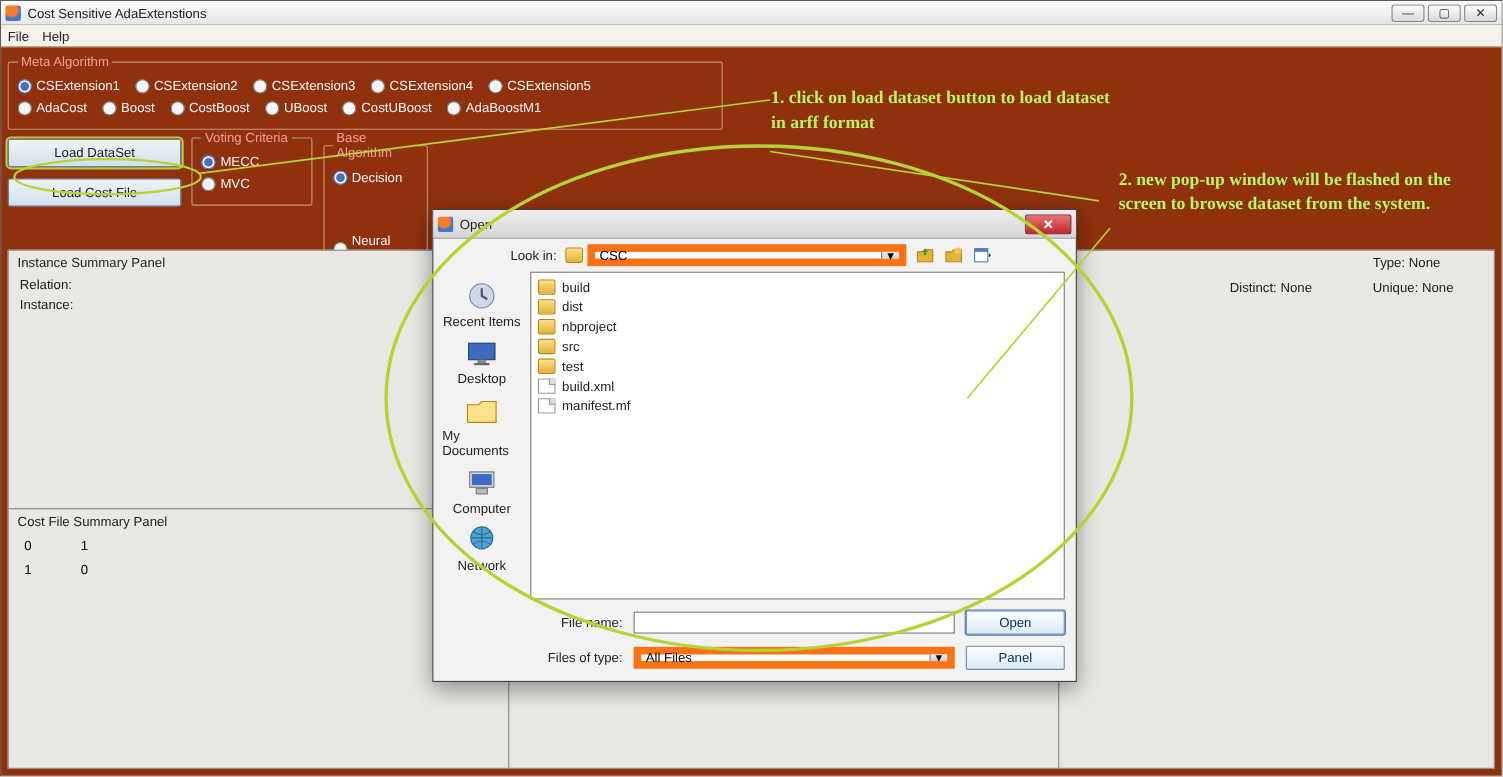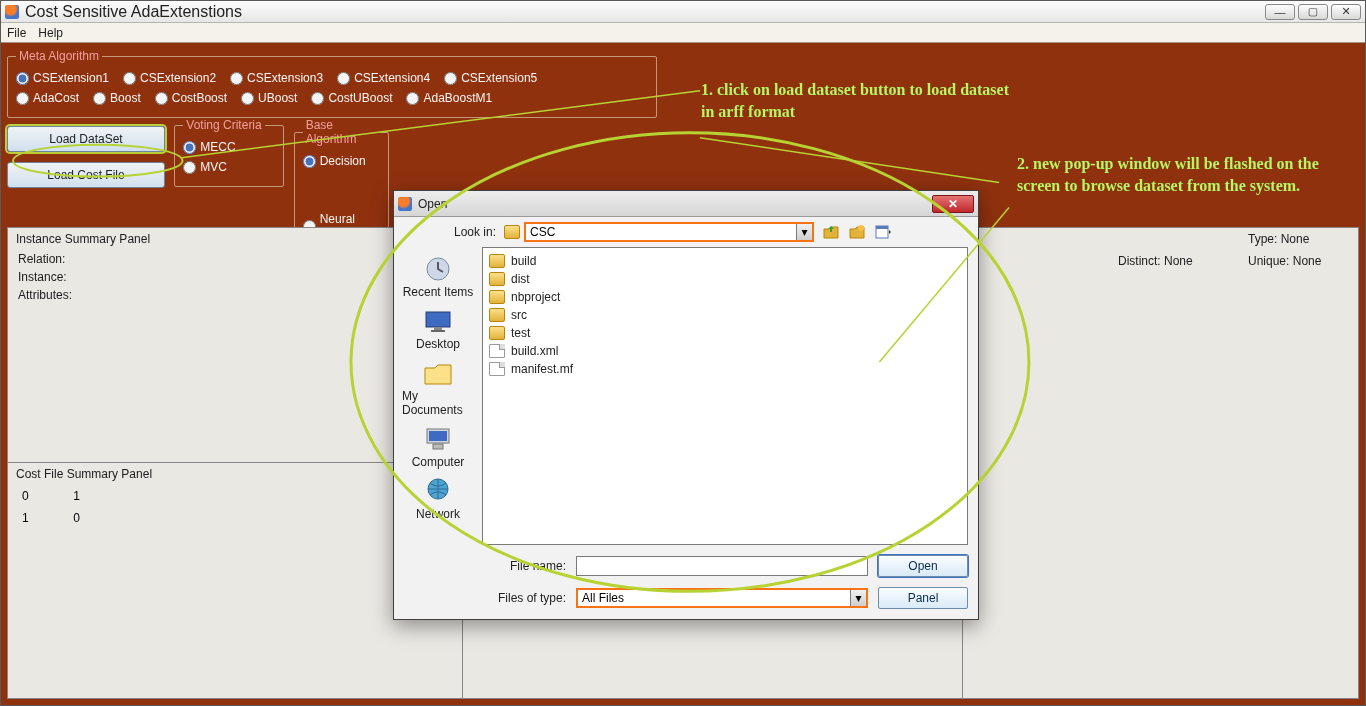--- a/index.html
+++ b/index.html
@@ -17,21 +17,21 @@
     background: linear-gradient(#fdfdfd,#e6e6e6);
     border-bottom: 1px solid #b5b5b5;
     display: flex; align-items: center;
     padding: 0 4px;
   }
   .titlebar .java-icon {
     width: 14px; height: 14px; margin-right: 6px;
     background: radial-gradient(circle at 40% 30%, #f97c2a 0 40%, #4676c9 60% 100%);
     border-radius: 2px;
   }
-  .titlebar .title { flex: 1; font-size: 16px; color: #222; }
+  .titlebar .title { flex: 1; font-size: 12px; color: #222; }
   .winbtns { display:flex; gap:3px; }
   .winbtn {
     width: 30px; height: 16px;
     border: 1px solid #888; border-radius: 3px;
     background: linear-gradient(#fefefe,#d8d8d8);
     display:flex; align-items:center; justify-content:center;
     font-size: 11px; color:#333;
   }
   .menubar {
     height: 20px;
@@ -153,34 +153,34 @@
     border: 1px solid #7a1818;
     border-radius: 2px;
     color: #fff;
     display:flex; align-items:center; justify-content:center;
     font-weight: bold;
   }
 
   .dlg-toolbar {
     height: 30px;
     display:flex; align-items:center; gap:8px;
-    padding: 0 18px;
+    padding: 0 28px;
   }
   .dlg-toolbar label { color:#222; margin-left:42px; }
   .dlg-toolbar .folder-icon {
     width:16px; height:14px;
     background: linear-gradient(#fde08a,#e2b33b);
     border:1px solid #b8860b;
     border-radius: 2px;
     margin-right: -4px;
   }
   .combo {
     flex:1; max-width: 290px;
     height: 20px;
-    background:#fff; border:2px solid #f97316;
+    background:#fff; border:7px solid #f97316;
     display:flex; align-items:center;
     padding: 0 4px;
     position:relative;
   }
   .combo .arrow {
     position:absolute; right:0; top:0; bottom:0; width:16px;
     background: linear-gradient(#f0f0f0,#cfcfcf);
     border-left:1px solid #7a7a7a;
     display:flex; align-items:center; justify-content:center;
   }
@@ -348,21 +348,20 @@
     </fieldset>
 
     
     <div class="panels">
 
       <div class="panel-left">
         <div class="inst-summary">
           <div class="panel-head">Instance Summary Panel</div>
           <div class="kv">Relation:</div>
           <div class="kv">Instance:</div>
-          <div class="kv">Attributes:</div>
         </div>
         <div class="cost-summary">
           <div class="panel-head">Cost File Summary Panel</div>
           <div class="mini-table">
             <span>0</span>
             <span>1</span>
           </div>
           <div class="mini-table">
             <span>1</span>
             <span>0</span>

